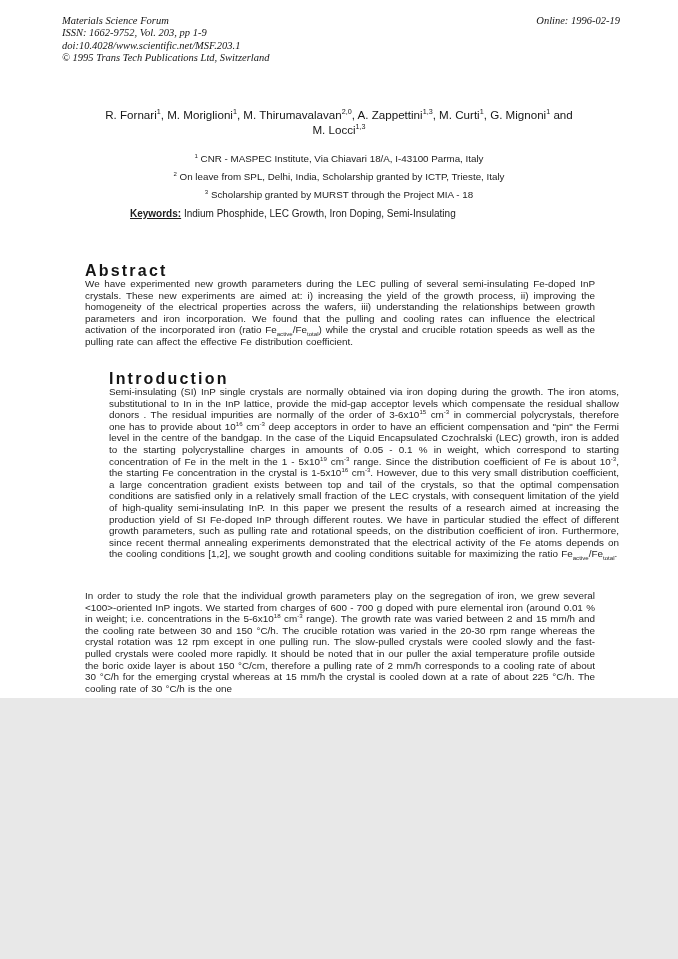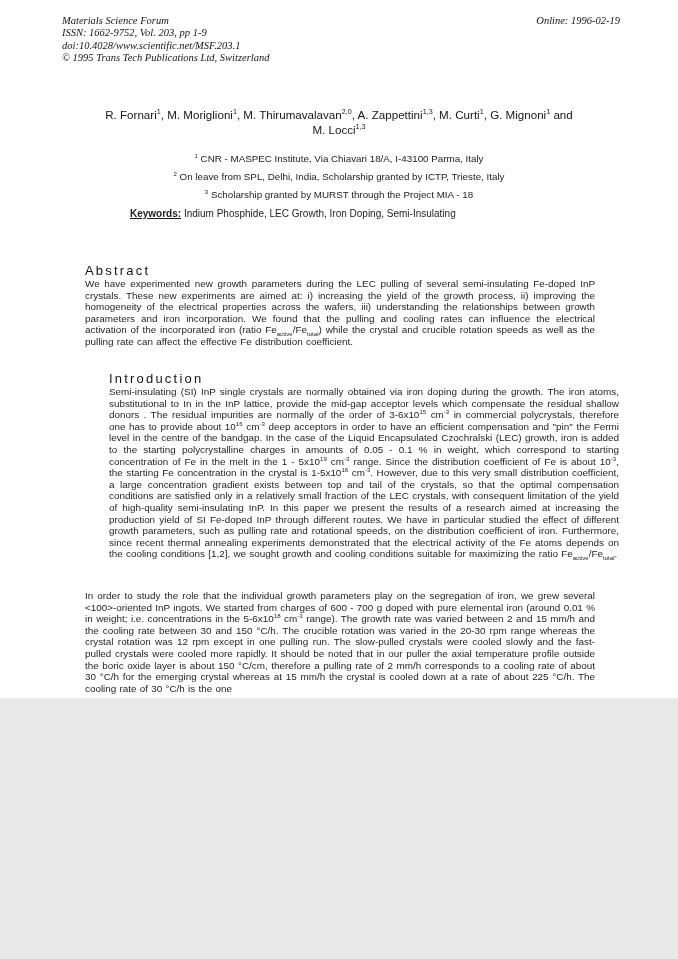--- a/index.html
+++ b/index.html
@@ -35,21 +35,21 @@
   .affiliations .affil{line-height:18px;}
   
   .keywords{
     position:absolute;left:86px;width:510px;top:208px;
     font-size:10px;color:#1c1c1c;padding-left:44px;
   }
   .kw-label{font-weight:700;text-decoration:underline;}
   
   .section{position:absolute;left:85px;width:510px;}
   .section-heading{
-    font-weight:400;font-size:13px;letter-spacing:2.2px;
+    font-weight:700;font-size:16px;letter-spacing:2.2px;
     line-height:12px;margin-bottom:1px;color:#141414;
   }
   .section-body{
     font-size:9.9px;line-height:11.6px;text-align:justify;
     color:#1e1e1e;word-spacing:0.5px;
   }
   .sec-abstract{top:265px;}
   .sec-introduction{top:373px;margin-left:24px;}
   .sec-experimental{top:590px;}
 </style>

